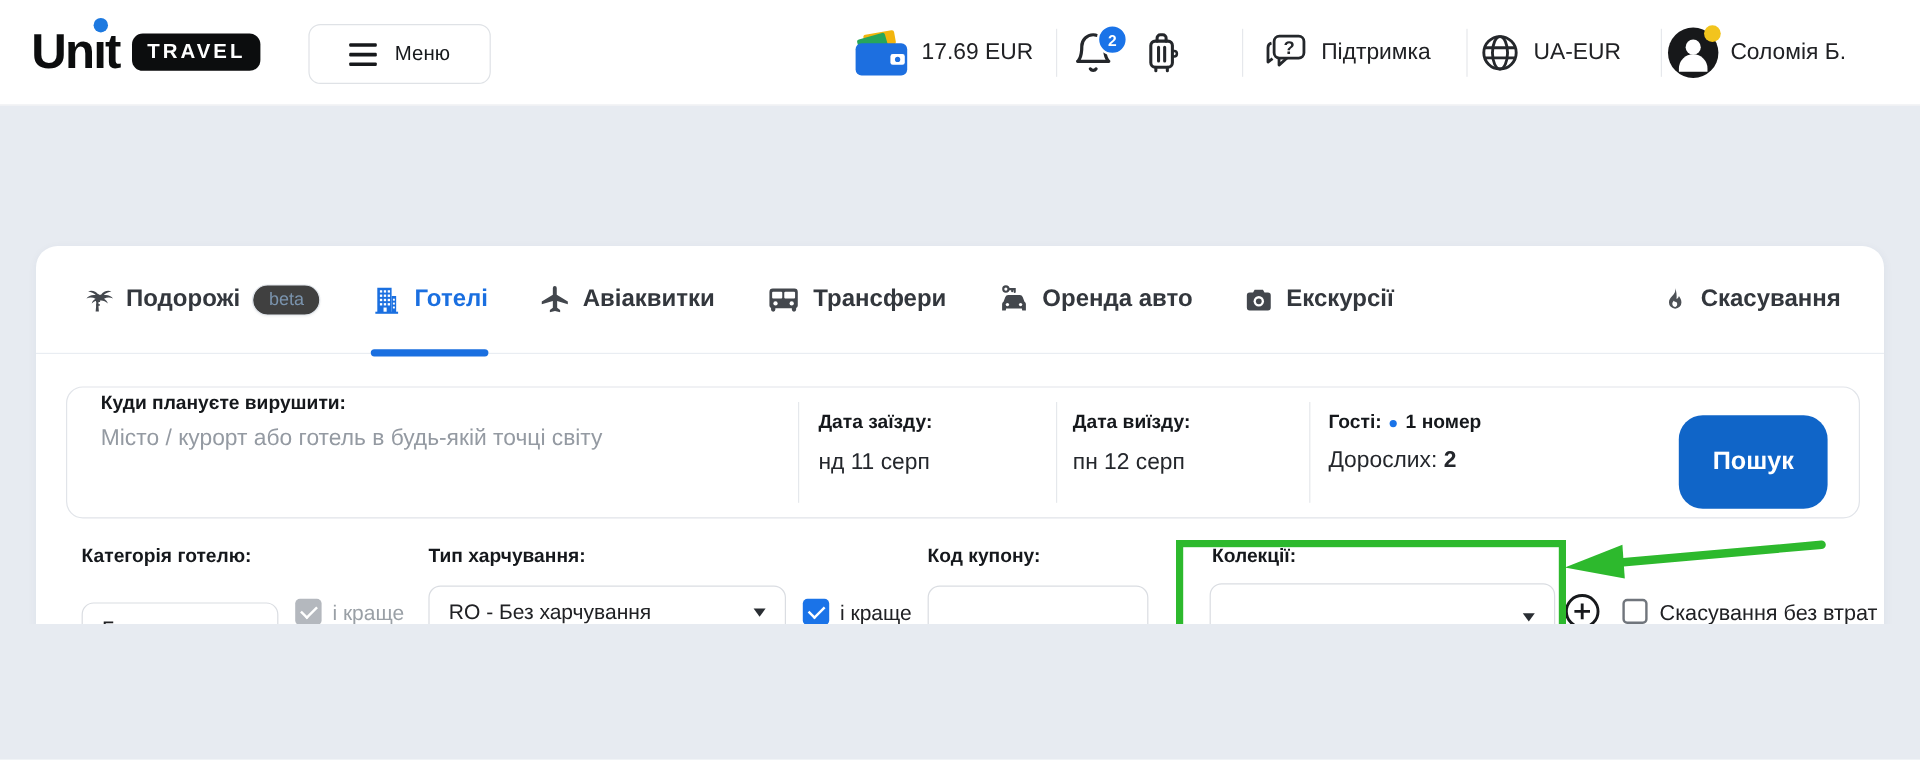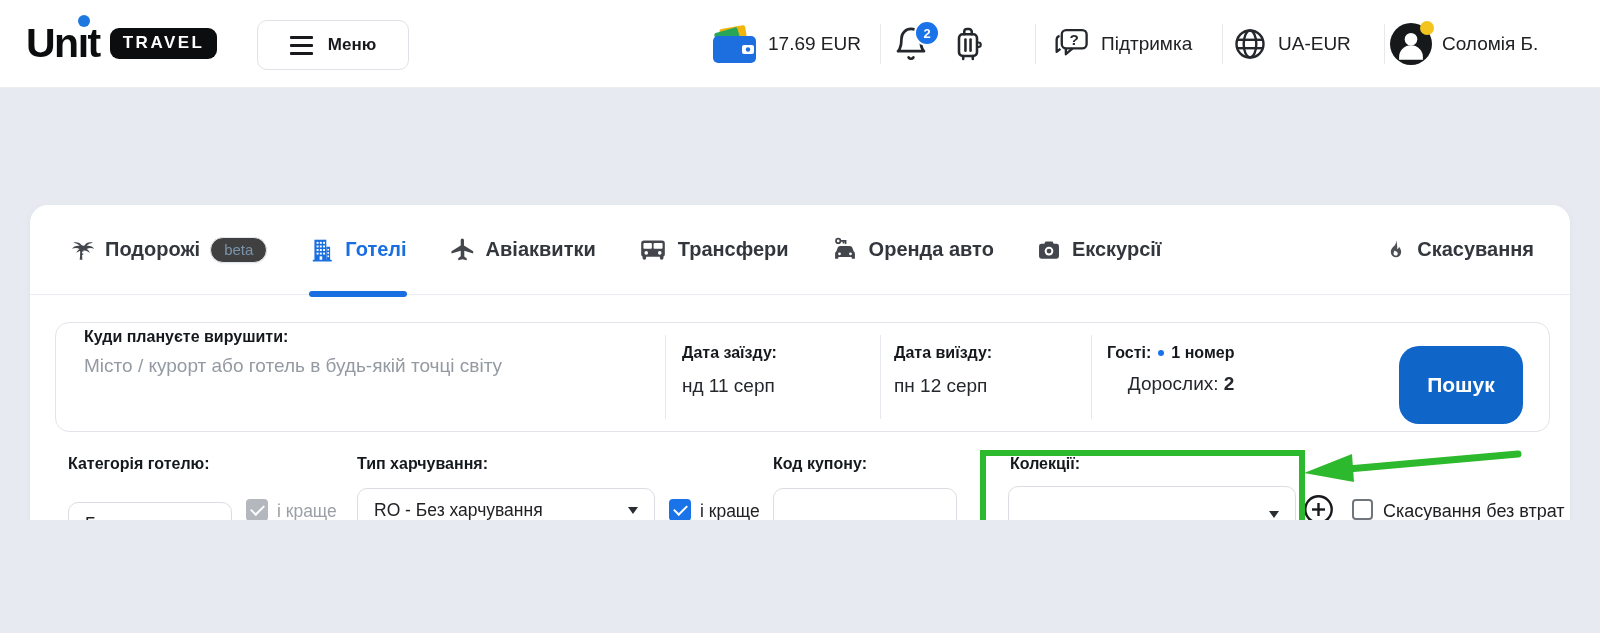--- a/index.html
+++ b/index.html
@@ -13,21 +13,21 @@
 
   .logo{left:26px;gap:10px;}
   .logo-text{position:relative;font-size:41px;font-weight:800;color:#0c0d0e;letter-spacing:-1.5px;line-height:1;}
   .i-wrap{position:relative;display:inline-block;}
   .logo-dot{position:absolute;left:0px;top:-8px;width:12px;height:12px;border-radius:50%;background:#1d79e0;}
   .logo-badge{background:#0c0d0e;color:#fff;font-weight:700;font-size:17px;letter-spacing:2.5px;border-radius:9px;padding:5px 13px 6px;}
 
   .menu-btn{left:257px;top:20px;height:48px;width:150px;border:1px solid #dfe2e6;border-radius:10px;background:#fff;display:flex;align-items:center;justify-content:center;gap:15px;position:absolute;cursor:pointer;}
   .burger{display:flex;flex-direction:column;gap:5px;}
   .burger i{display:block;width:23px;height:3px;background:#17191c;border-radius:1px;}
-  .menu-label{font-weight:700;font-size:17px;color:#17191c;}
+  .menu-label{font-weight:400;font-size:17px;color:#17191c;}
 
   .wallet{left:712px;}
   .bellwrap{left:892px;position:absolute;top:0;height:87px;display:flex;align-items:center;cursor:pointer;}
   .bell-badge{position:absolute;left:22px;top:20px;width:22px;height:22px;border-radius:50%;background:#1a73e8;color:#fff;font-size:13px;font-weight:700;display:flex;align-items:center;justify-content:center;border:2px solid #fff;}
   .luggage{left:950px;}
   .support{left:1053px;}
   .locale{left:1232px;}
   .account{left:1390px;}
   .avatar{position:relative;width:42px;height:42px;border-radius:50%;background:#17181a;display:flex;align-items:center;justify-content:center;overflow:visible;}
   .avatar-dot{position:absolute;top:-2px;right:-2px;width:14px;height:14px;border-radius:50%;background:#f2c41d;}
@@ -52,21 +52,21 @@
   .sb-value{font-size:19px;color:#24272c;margin-top:13px;}
   .sb-div{position:absolute;top:12px;height:84px;width:1px;background:#e5e8ec;}
   .dest{left:28px;top:5px;width:560px;}
   .dest input{display:block;margin-top:9px;width:560px;border:none;outline:none;font-family:inherit;font-size:19px;color:#24272c;background:transparent;padding:0;}
   .dest input::placeholder{color:#949aa2;opacity:1;}
   .sec-checkin{left:626px;top:21px;}
   .sec-checkout{left:838px;top:21px;}
   .sec-guests{left:1051px;top:21px;}
   .guest-line1{display:flex;align-items:center;gap:7px;}
   .guest-dot{width:6px;height:6px;border-radius:50%;background:#1a73e8;}
-  .guest-line2{font-size:19px;color:#24272c;margin-top:11px;text-align:right;}
+  .guest-line2{font-size:19px;color:#24272c;margin-top:11px;}
   .guest-line2 b{font-weight:700;}
   .search-btn{position:absolute;right:26px;top:23px;width:124px;height:78px;border:none;border-radius:20px;background:#1065c8;color:#fff;font-family:inherit;font-weight:700;font-size:21px;cursor:pointer;}
 
   
   .f-label{position:absolute;font-weight:700;font-size:16px;color:#15181c;}
   .f-box{position:absolute;height:45px;border:1px solid #dadde2;border-radius:10px;background:#fff;display:flex;align-items:center;padding:0 16px;box-sizing:border-box;font-size:17.5px;color:#202124;cursor:pointer;}
   .caret{width:0;height:0;border-left:5.5px solid transparent;border-right:5.5px solid transparent;border-top:7px solid #2a2e33;margin-left:auto;}
   .cb{position:absolute;width:22px;height:22px;border-radius:4px;display:flex;align-items:center;justify-content:center;cursor:pointer;box-sizing:border-box;}
   .cb .tick{width:11px;height:6px;border-left:2.5px solid #fff;border-bottom:2.5px solid #fff;transform:rotate(-45deg) translate(1px,-1px);}
   .cb.gray{background:#b4b8be;}

